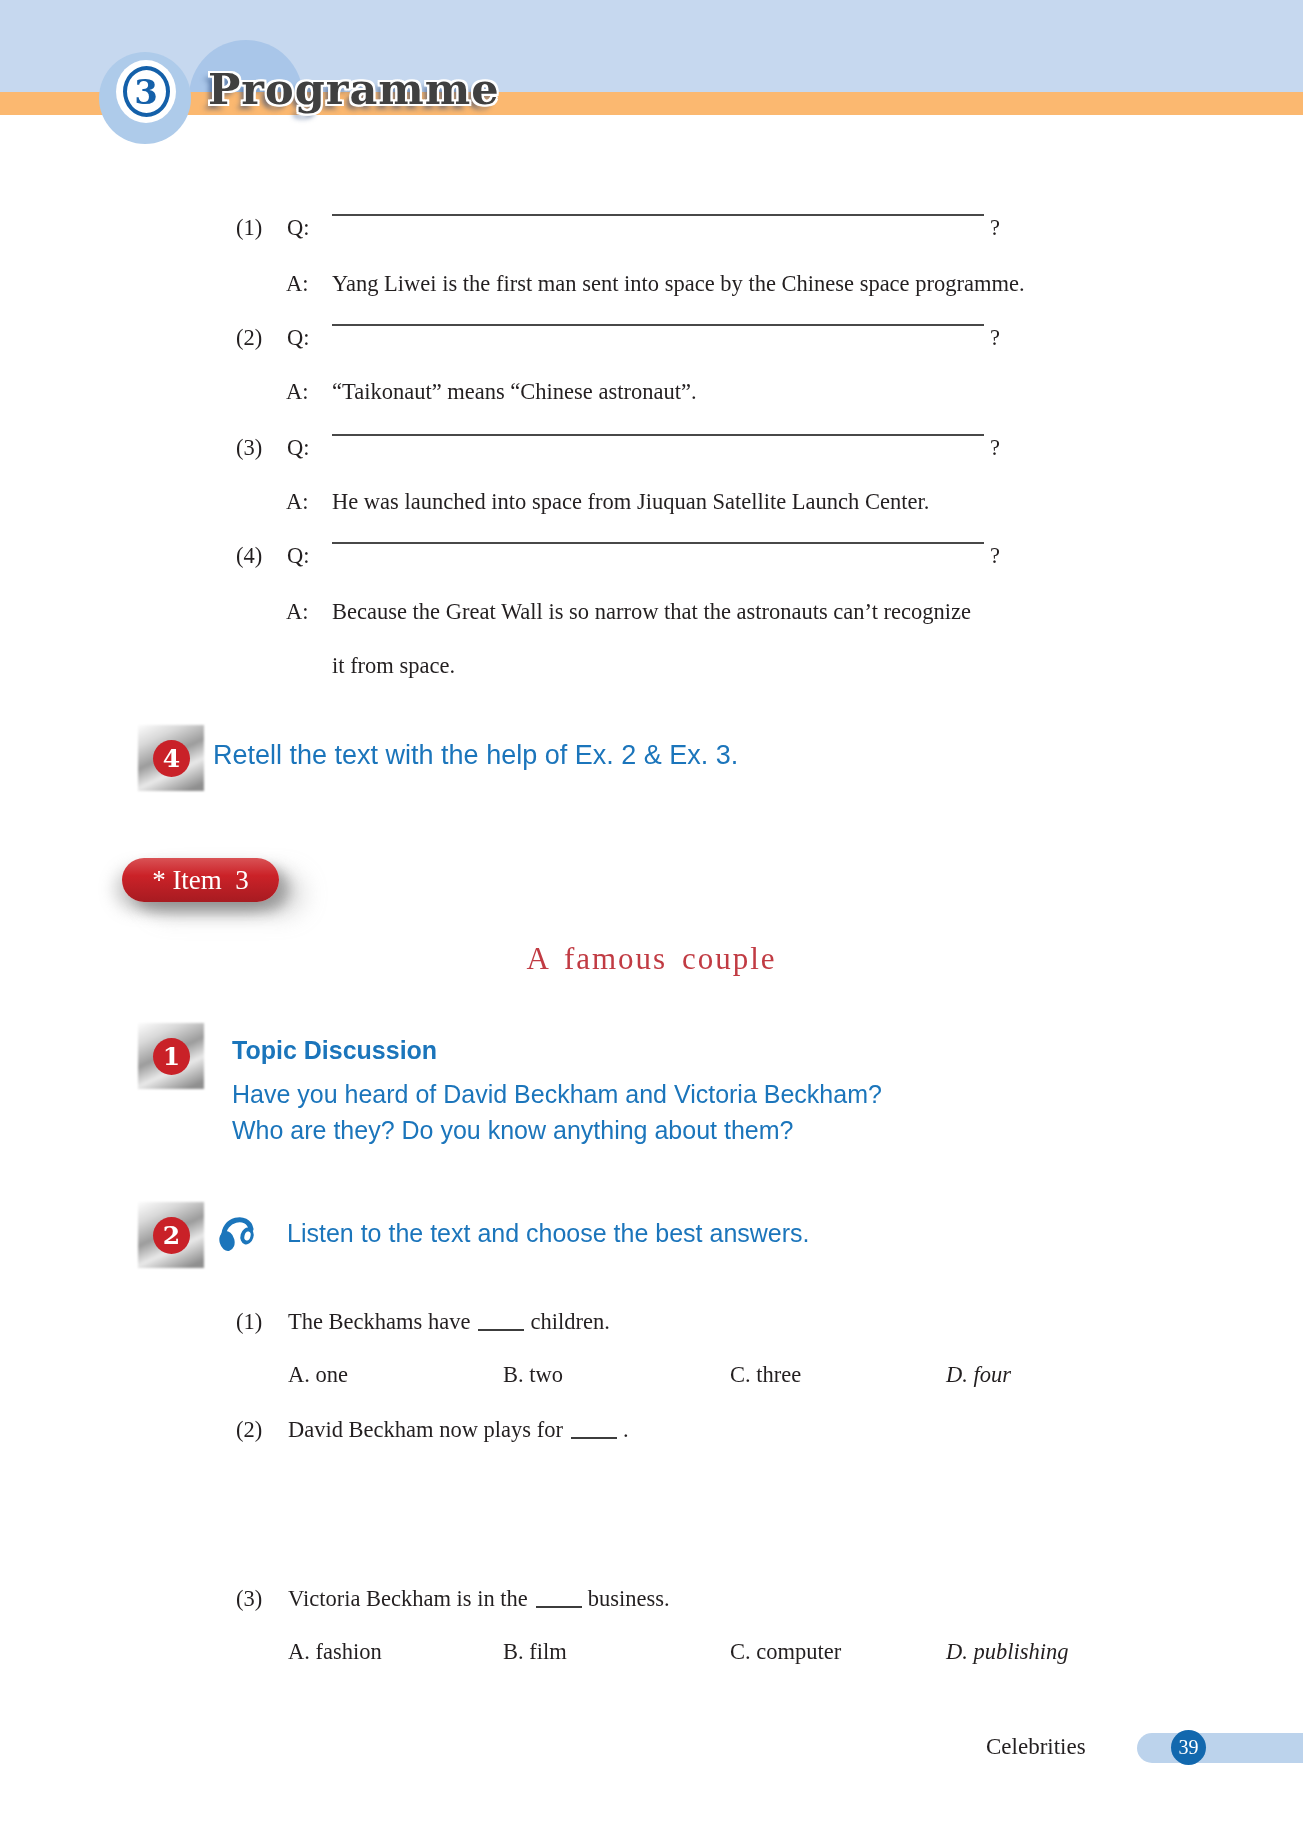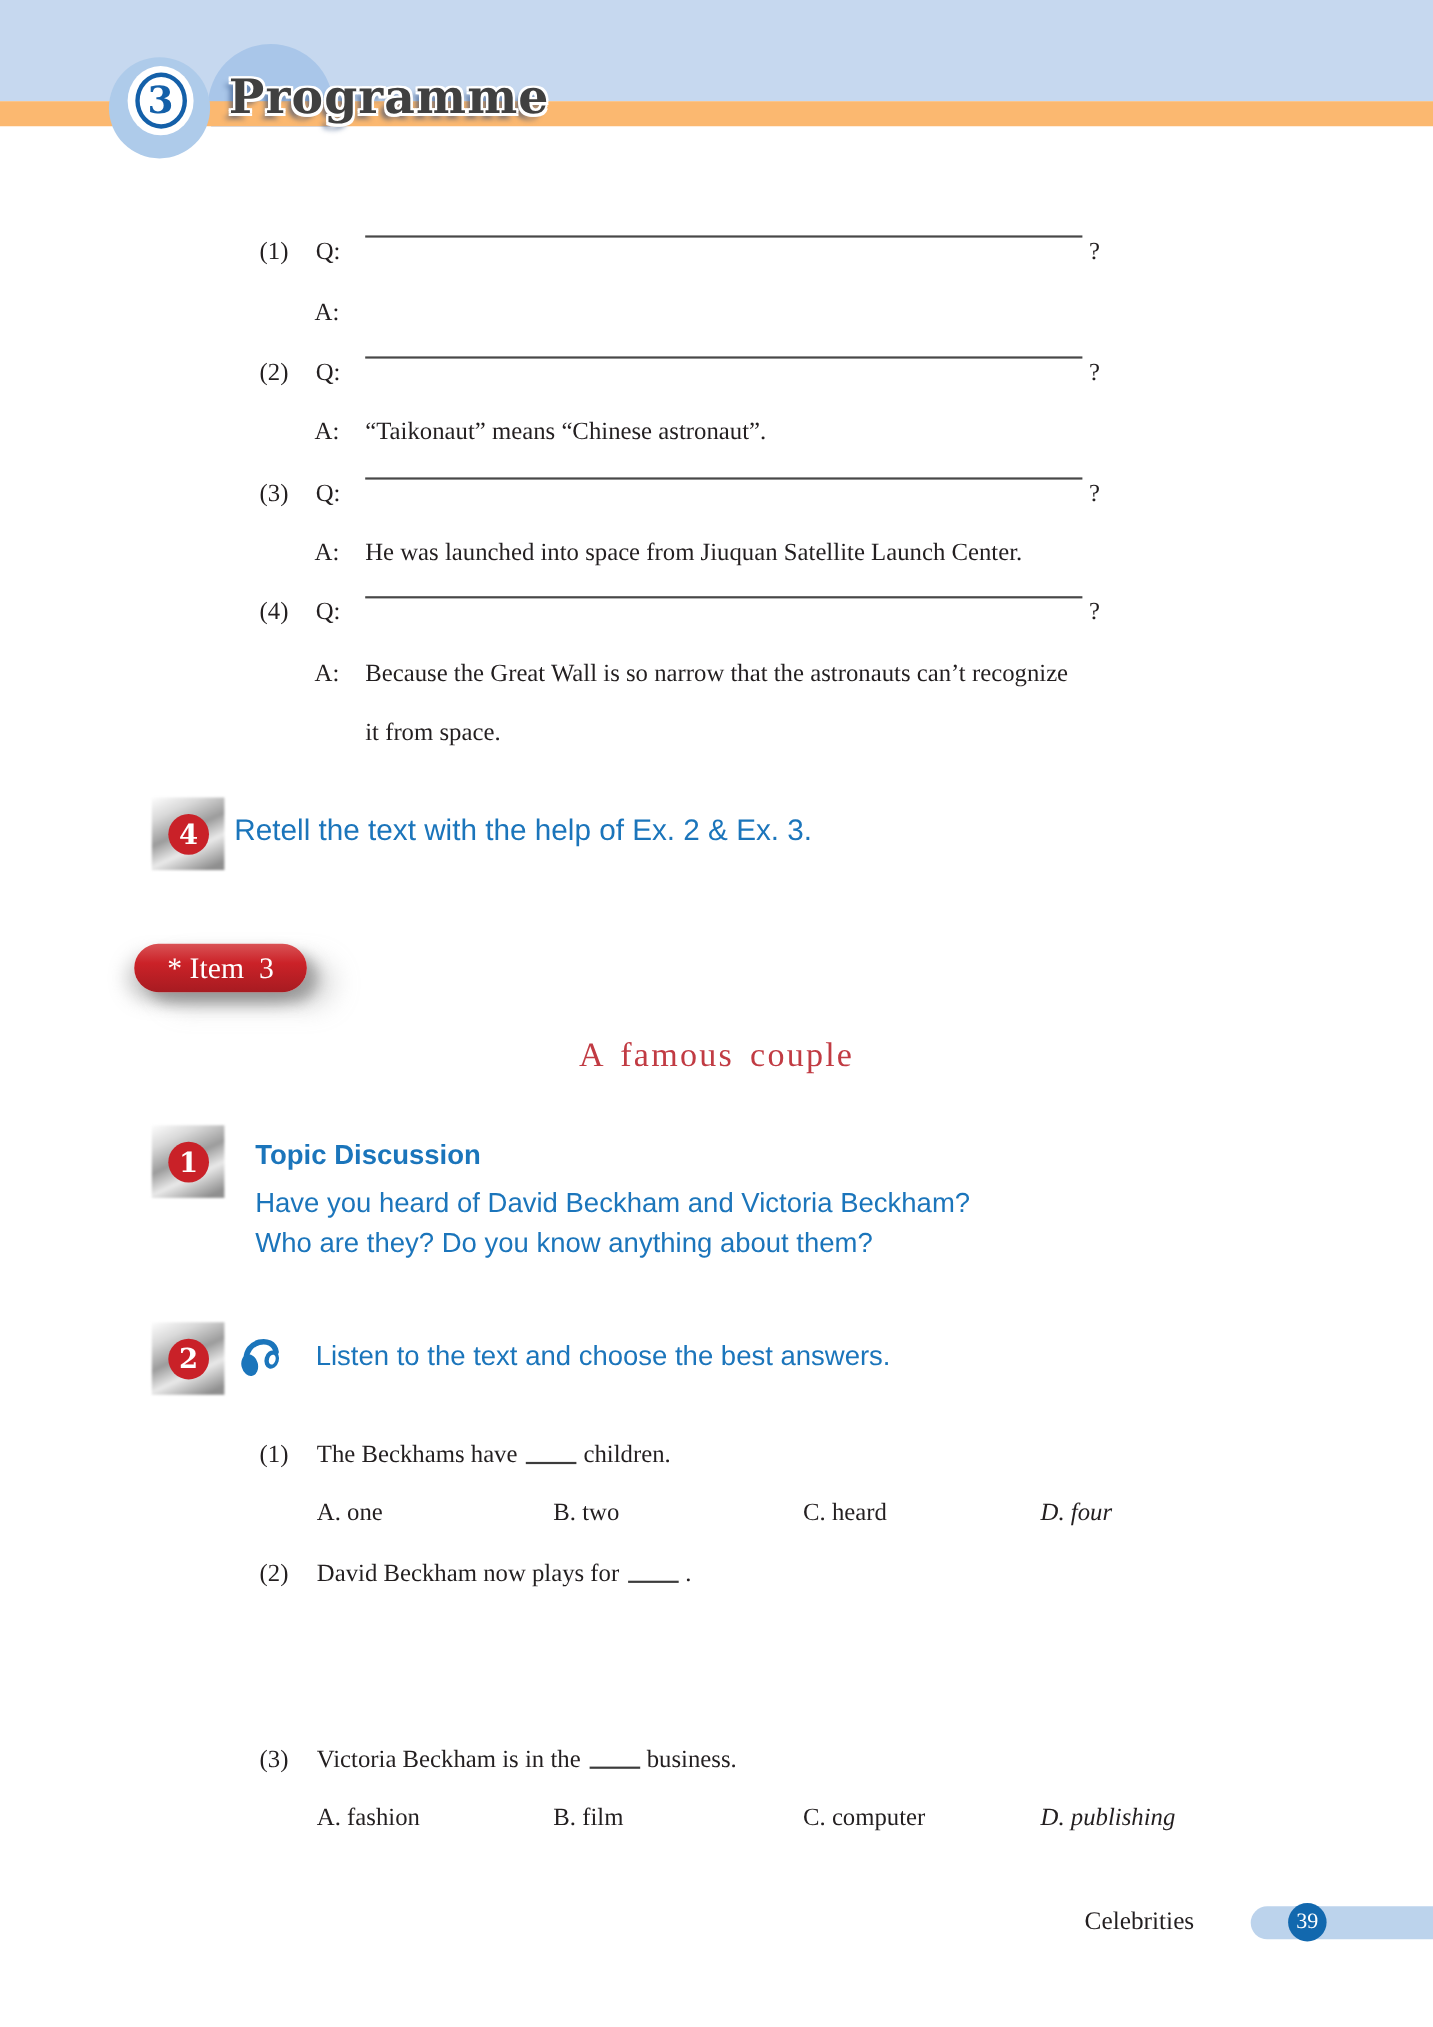--- a/index.html
+++ b/index.html
@@ -87,20 +87,21 @@
   <div class="prog-title">Programme</div>
 
   <div class="row" style="top:214px">
     <span class="n">(1)</span>
     <span class="ql">Q:</span>
     <span class="uline"></span>
     <span class="qm">?</span>
   </div>
   <div class="row" style="top:270px">
     <span class="al">A:</span>
+    <span class="atext">Yang Liwei is the first man sent into space by the Chinese space programme.</span>
   </div>
 
   <div class="row" style="top:324px">
     <span class="n">(2)</span>
     <span class="ql">Q:</span>
     <span class="uline"></span>
     <span class="qm">?</span>
   </div>
   <div class="row" style="top:378px">
     <span class="al">A:</span>
@@ -158,21 +159,21 @@
   </svg>
   <div class="blue-sans" style="left:287px;top:1219px;font-size:25px;">Listen to the text and choose the best answers.</div>
 
   <div class="row" style="top:1308px">
     <span class="n">(1)</span>
     <span class="mcq"><span>The Beckhams have</span><span class="blank"></span><span>children.</span></span>
   </div>
   <div class="row" style="top:1361px">
     <span class="o1">A. one</span>
     <span class="o2">B. two</span>
-    <span class="o3">C. heard</span>
+    <span class="o3">C. three</span>
     <span class="o4">D. four</span>
   </div>
 
   <div class="row" style="top:1416px">
     <span class="n">(2)</span>
     <span class="mcq"><span>David Beckham now plays for</span><span class="blank"></span><span>.</span></span>
   </div>
 
   <div class="row" style="top:1585px">
     <span class="n">(3)</span>

